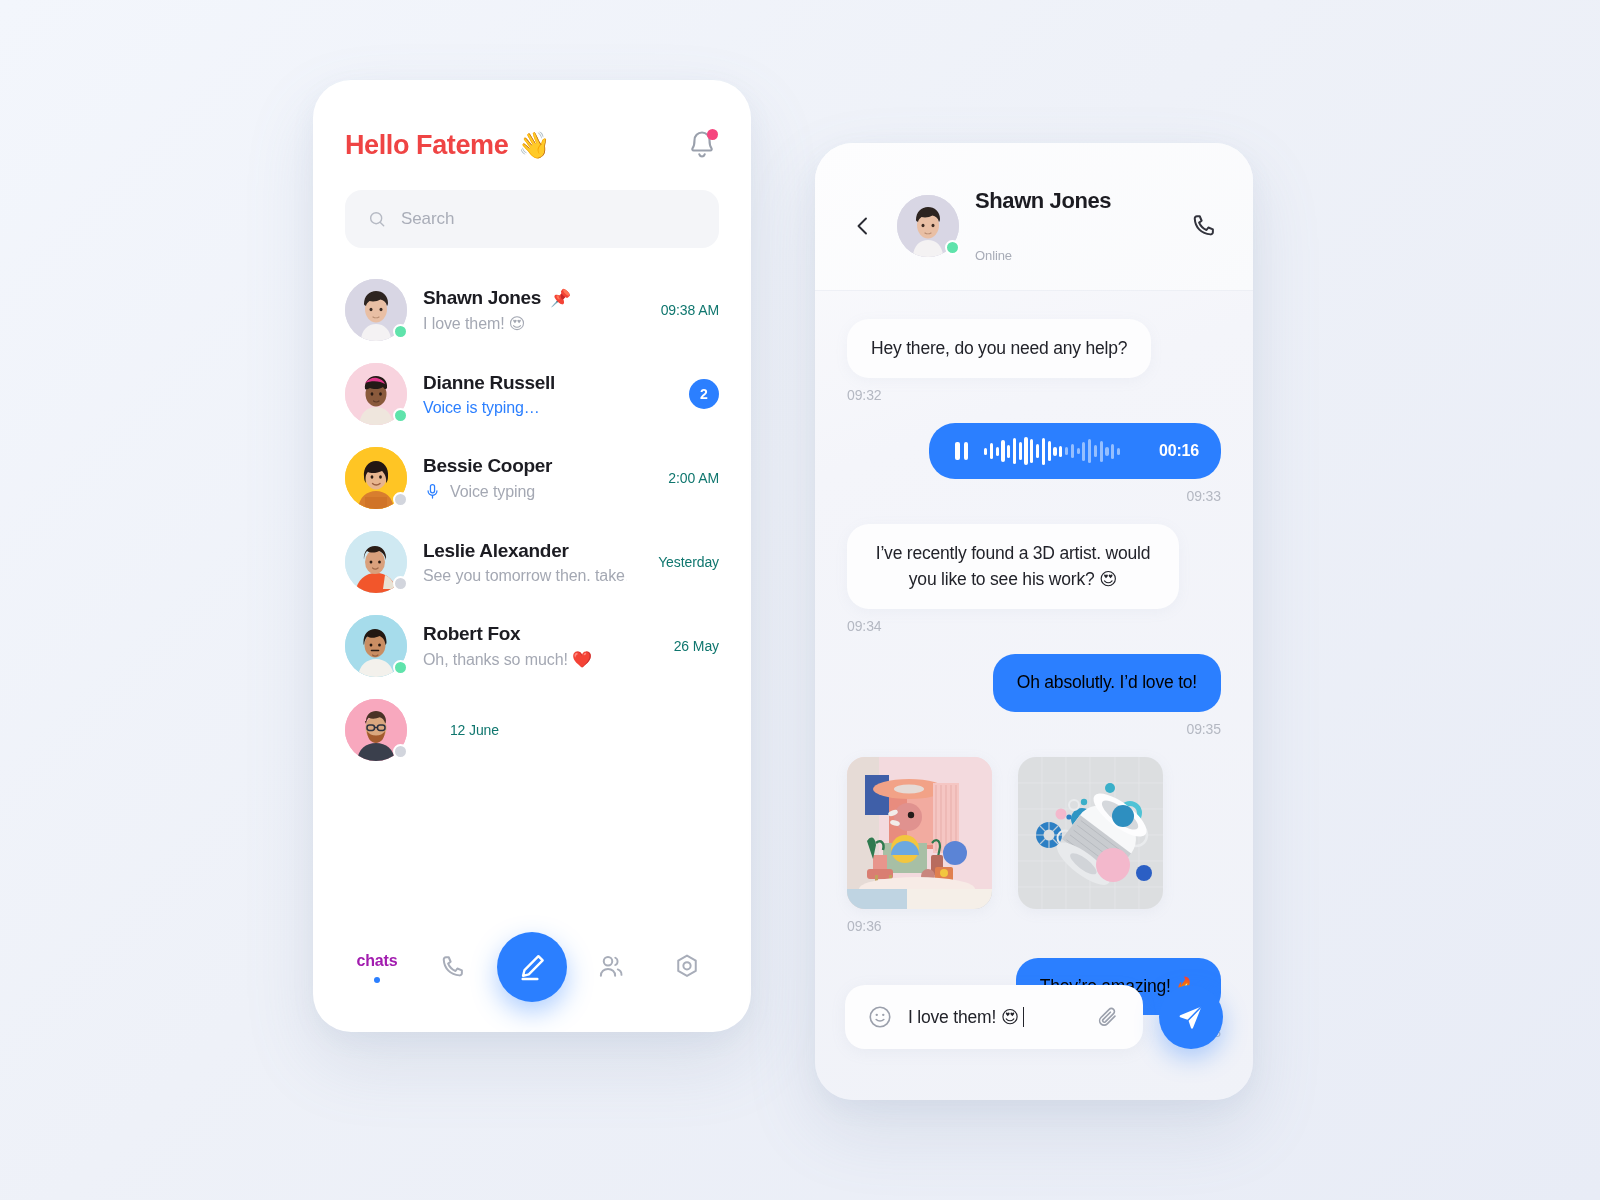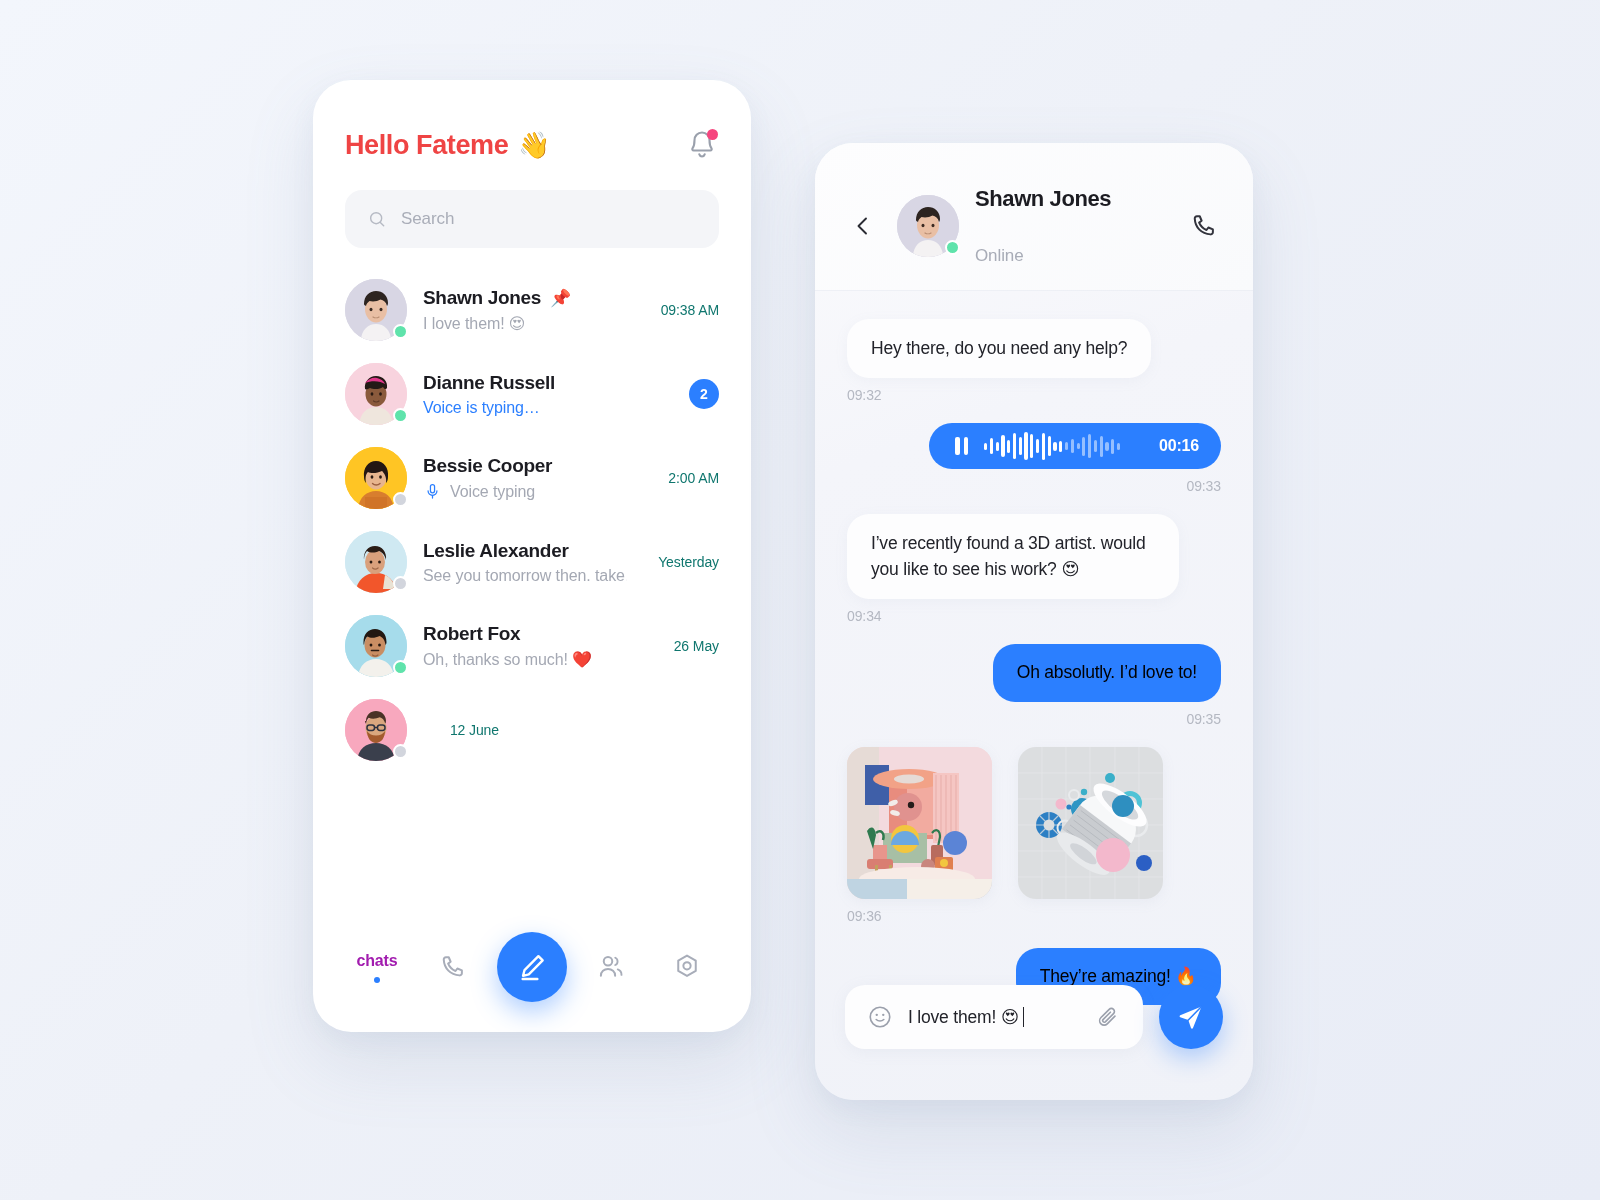--- a/index.html
+++ b/index.html
@@ -137,48 +137,48 @@
     padding: 18px 34px 0 30px;
     border-bottom: 1px solid rgba(225,229,238,0.55);
   }
   .back-btn { cursor: pointer; padding: 4px 6px; }
   .r-avatar { position: relative; width: 62px; height: 62px; flex-shrink: 0; }
   .r-meta { flex: 1; }
   .r-name {
     font-size: 22px; font-weight: 700; color: #1c1c22; letter-spacing: -0.4px;
     margin-bottom: 3px;
   }
-  .r-status { font-size: 17px; color: #a8acb7; letter-spacing: -0.1px; margin-top: 34px; }
+  .r-status { font-size: 13px; color: #a8acb7; letter-spacing: -0.1px; margin-top: 34px; }
 
   
   .msgs { padding: 28px 32px 0 32px; }
   .msg-block { margin-bottom: 20px; display: flex; flex-direction: column; }
   .msg-block.out { align-items: flex-end; }
   .msg-block.in  { align-items: flex-start; }
   .bubble {
     max-width: 332px;
-    font-size: 17.5px; line-height: 1.45; letter-spacing: -0.2px;
+    font-size: 17.5px; line-height: 1.45; letter-spacing: -0.2px; text-align: center;
   }
   .bubble.in {
     background: #fdfdfe; color: #22232a;
     padding: 17px 24px; border-radius: 22px;
     box-shadow: 0 3px 14px rgba(140,152,180,0.07);
   }
   .bubble.out {
     background: #2b7fff; color: #000000;
     padding: 16px 24px; border-radius: 22px;
   }
   .msg-time {
     font-size: 14px; color: #b4b8c2; margin-top: 9px; letter-spacing: -0.1px;
   }
 
   
   .voice {
     background: #2b7fff; border-radius: 26px;
-    height: 46px; width: 292px;
+    height: 56px; width: 292px;
     display: flex; align-items: center; gap: 16px;
     padding: 0 22px 0 26px;
   }
   .pause { display: flex; gap: 4px; }
   .pause i { display: block; width: 4.5px; height: 18px; background: #fff; border-radius: 2px; }
   .wave { flex: 1; display: flex; align-items: center; gap: 2.6px; height: 30px; }
   .wave span { width: 3.2px; border-radius: 2px; background: #fff; }
   .vtime { font-size: 16px; font-weight: 700; color: #fff; letter-spacing: -0.2px; }
 
   

